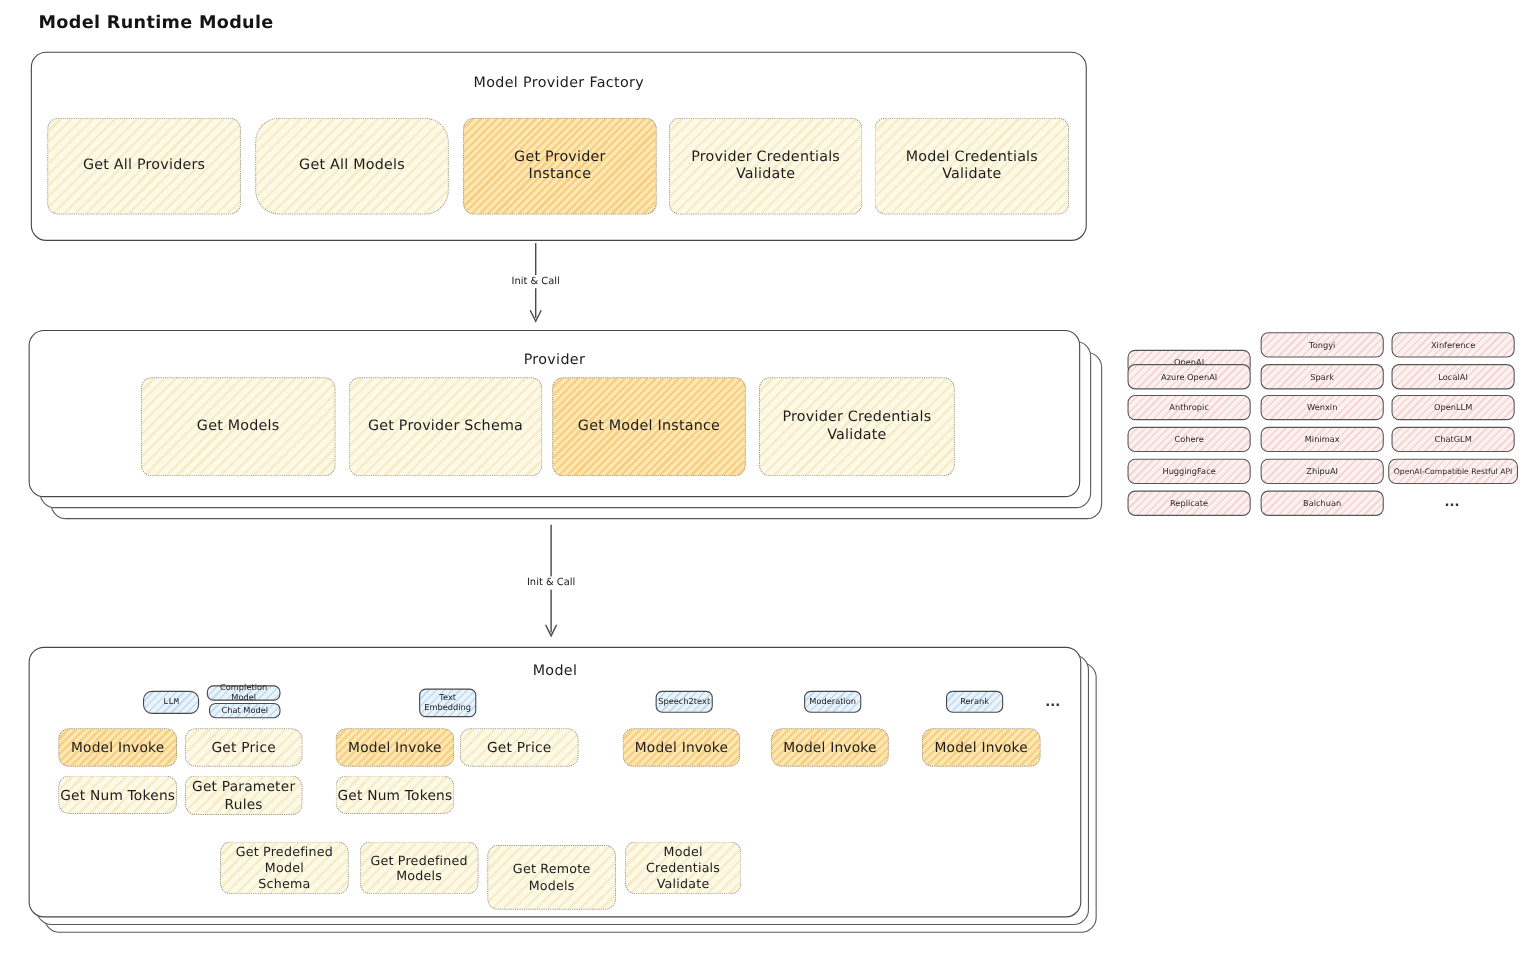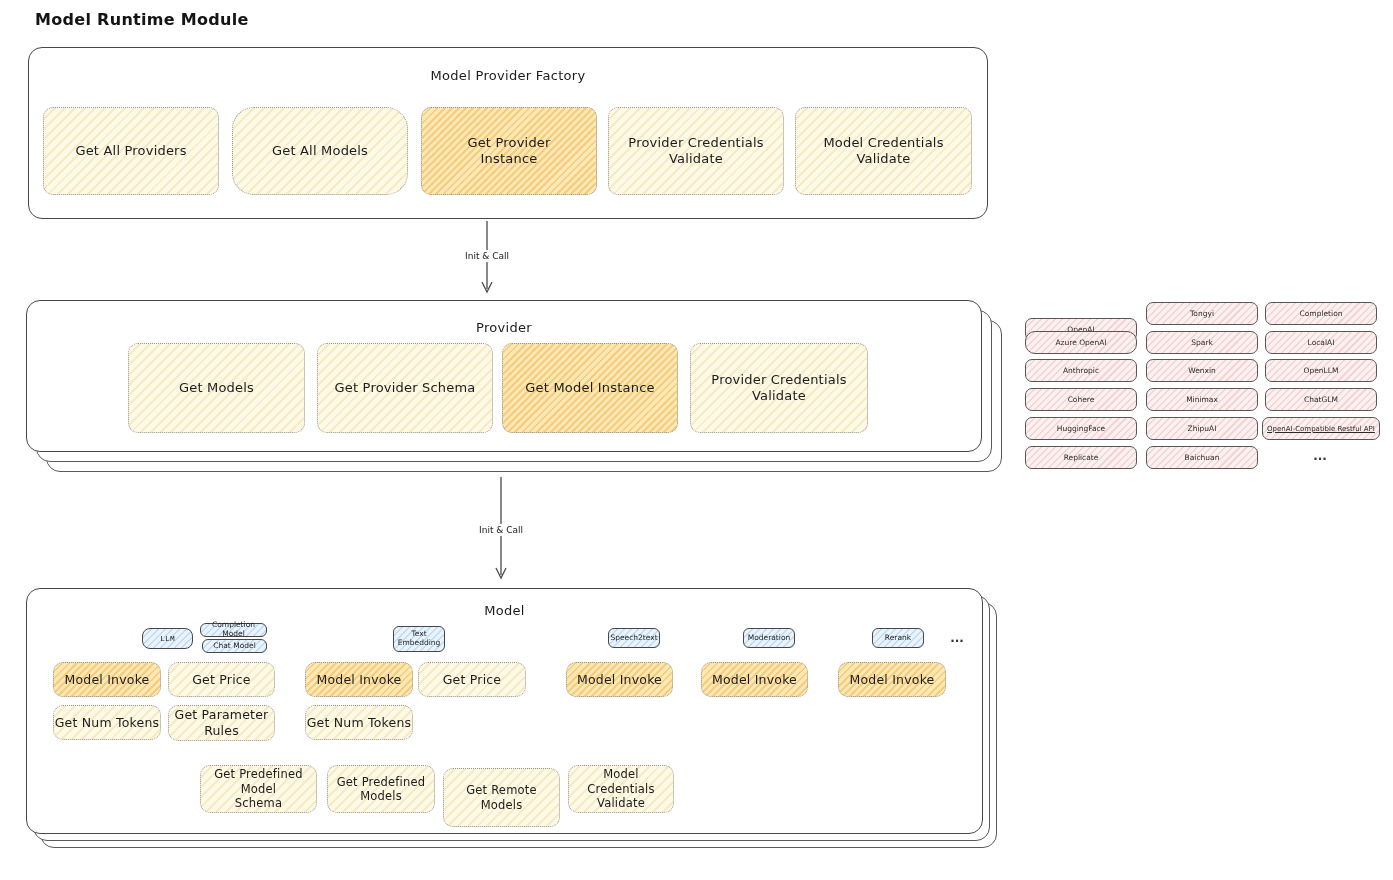--- a/index.html
+++ b/index.html
@@ -20,21 +20,21 @@
          background-color:#fdf9e7;
          background-image:repeating-linear-gradient(135deg, rgba(233,201,112,0.30) 0px, rgba(233,201,112,0.30) 2px, transparent 2px, transparent 7px); }
   .btn.highlight { background-color:#fcecc2;
          background-image:repeating-linear-gradient(135deg, rgba(243,160,36,0.42) 0px, rgba(243,160,36,0.42) 2px, rgba(252,224,150,0.35) 2px, rgba(252,224,150,0.35) 5px); }
   .btn.small { font-size:12.5px; }
   .btn.smaller { font-size:11.5px; }
 
   .chip-blue { position:absolute; display:flex; align-items:center; justify-content:center; text-align:center;
          border:1.2px solid #474747; border-radius:8px; font-size:8px; line-height:1.15; white-space:pre-line;
          background-color:#e9f3fb;
-         background-image:repeating-linear-gradient(135deg, rgba(125,176,226,0.35) 0px, rgba(125,176,226,0.35) 1.5px, transparent 1.5px, transparent 5px);margin-left:12px; }
+         background-image:repeating-linear-gradient(135deg, rgba(125,176,226,0.35) 0px, rgba(125,176,226,0.35) 1.5px, transparent 1.5px, transparent 5px); }
   .chip-blue.tiny { font-size:7.5px; border-radius:6px; }
 
   .chip-pink { position:absolute; display:flex; align-items:center; justify-content:center; text-align:center;
          border:1.1px solid #575757; border-radius:7px; font-size:7.5px; color:#2a2a2a;
          background-color:#fdf0f0;
          background-image:repeating-linear-gradient(135deg, rgba(228,148,148,0.30) 0px, rgba(228,148,148,0.30) 1.5px, transparent 1.5px, transparent 5px); }
   .chip-pink.long { font-size:7px; }
 
   .ellipsis { position:absolute; font-size:12px; font-weight:bold; color:#333; text-align:center; }
 
@@ -71,38 +71,38 @@
   <div class="panel" style="left:26px; top:300px; width:956px; height:152px;"></div>
   <div class="panel-title" style="left:26px; top:320px; width:956px;">Provider</div>
 
   <div class="btn" style="left:128px; top:343px; width:177px; height:90px;">Get Models</div>
   <div class="btn" style="left:317px; top:343px; width:176px; height:90px;">Get Provider Schema</div>
   <div class="btn highlight" style="left:502px; top:343px; width:176px; height:90px;">Get Model Instance</div>
   <div class="btn" style="left:690px; top:343px; width:178px; height:90px;">Provider Credentials
 Validate</div>
 
   <div class="chip-pink" style="left:1025px; top:318px; width:112px; height:23px;">OpenAI</div>
-  <div class="chip-pink" style="left:1025px; top:331px; width:112px; height:23px;border-radius:10px;">Azure OpenAI</div>
+  <div class="chip-pink" style="left:1025px; top:331px; width:112px; height:23px;">Azure OpenAI</div>
   <div class="chip-pink" style="left:1025px; top:359px; width:112px; height:23px;">Anthropic</div>
   <div class="chip-pink" style="left:1025px; top:388px; width:112px; height:23px;">Cohere</div>
   <div class="chip-pink" style="left:1025px; top:417px; width:112px; height:23px;">HuggingFace</div>
   <div class="chip-pink" style="left:1025px; top:446px; width:112px; height:23px;">Replicate</div>
 
   <div class="chip-pink" style="left:1146px; top:302px; width:112px; height:23px;">Tongyi</div>
   <div class="chip-pink" style="left:1146px; top:331px; width:112px; height:23px;">Spark</div>
   <div class="chip-pink" style="left:1146px; top:359px; width:112px; height:23px;">Wenxin</div>
   <div class="chip-pink" style="left:1146px; top:388px; width:112px; height:23px;">Minimax</div>
   <div class="chip-pink" style="left:1146px; top:417px; width:112px; height:23px;">ZhipuAI</div>
   <div class="chip-pink" style="left:1146px; top:446px; width:112px; height:23px;">Baichuan</div>
 
-  <div class="chip-pink" style="left:1265px; top:302px; width:112px; height:23px;">Completion</div>
+  <div class="chip-pink" style="left:1265px; top:302px; width:112px; height:23px;">Xinference</div>
   <div class="chip-pink" style="left:1265px; top:331px; width:112px; height:23px;">LocalAI</div>
   <div class="chip-pink" style="left:1265px; top:359px; width:112px; height:23px;">OpenLLM</div>
   <div class="chip-pink" style="left:1265px; top:388px; width:112px; height:23px;">ChatGLM</div>
-  <div class="chip-pink long" style="left:1262px; top:417px; width:118px; height:23px;text-decoration:underline;">OpenAI-Compatible Restful API</div>
+  <div class="chip-pink long" style="left:1262px; top:417px; width:118px; height:23px;">OpenAI-Compatible Restful API</div>
   <div class="ellipsis" style="left:1300px; top:449px; width:40px;">...</div>
 
   <svg class="arrow" style="left:491px; top:477px; width:20px; height:104px;" viewBox="0 0 20 104">
     <line x1="10" y1="0" x2="10" y2="98" stroke="#4a4a4a" stroke-width="1.3"></line>
     <path d="M5 91 L10 101 L15 91" fill="none" stroke="#4a4a4a" stroke-width="1.3"></path>
   </svg>
   <div class="arrow-label" style="left:461px; top:524px; width:80px;">Init &amp; Call</div>
 
   <div class="stack-layer" style="left:40px; top:602px; width:957px; height:246px;"></div>
   <div class="stack-layer" style="left:33px; top:595px; width:957px; height:246px;"></div>

